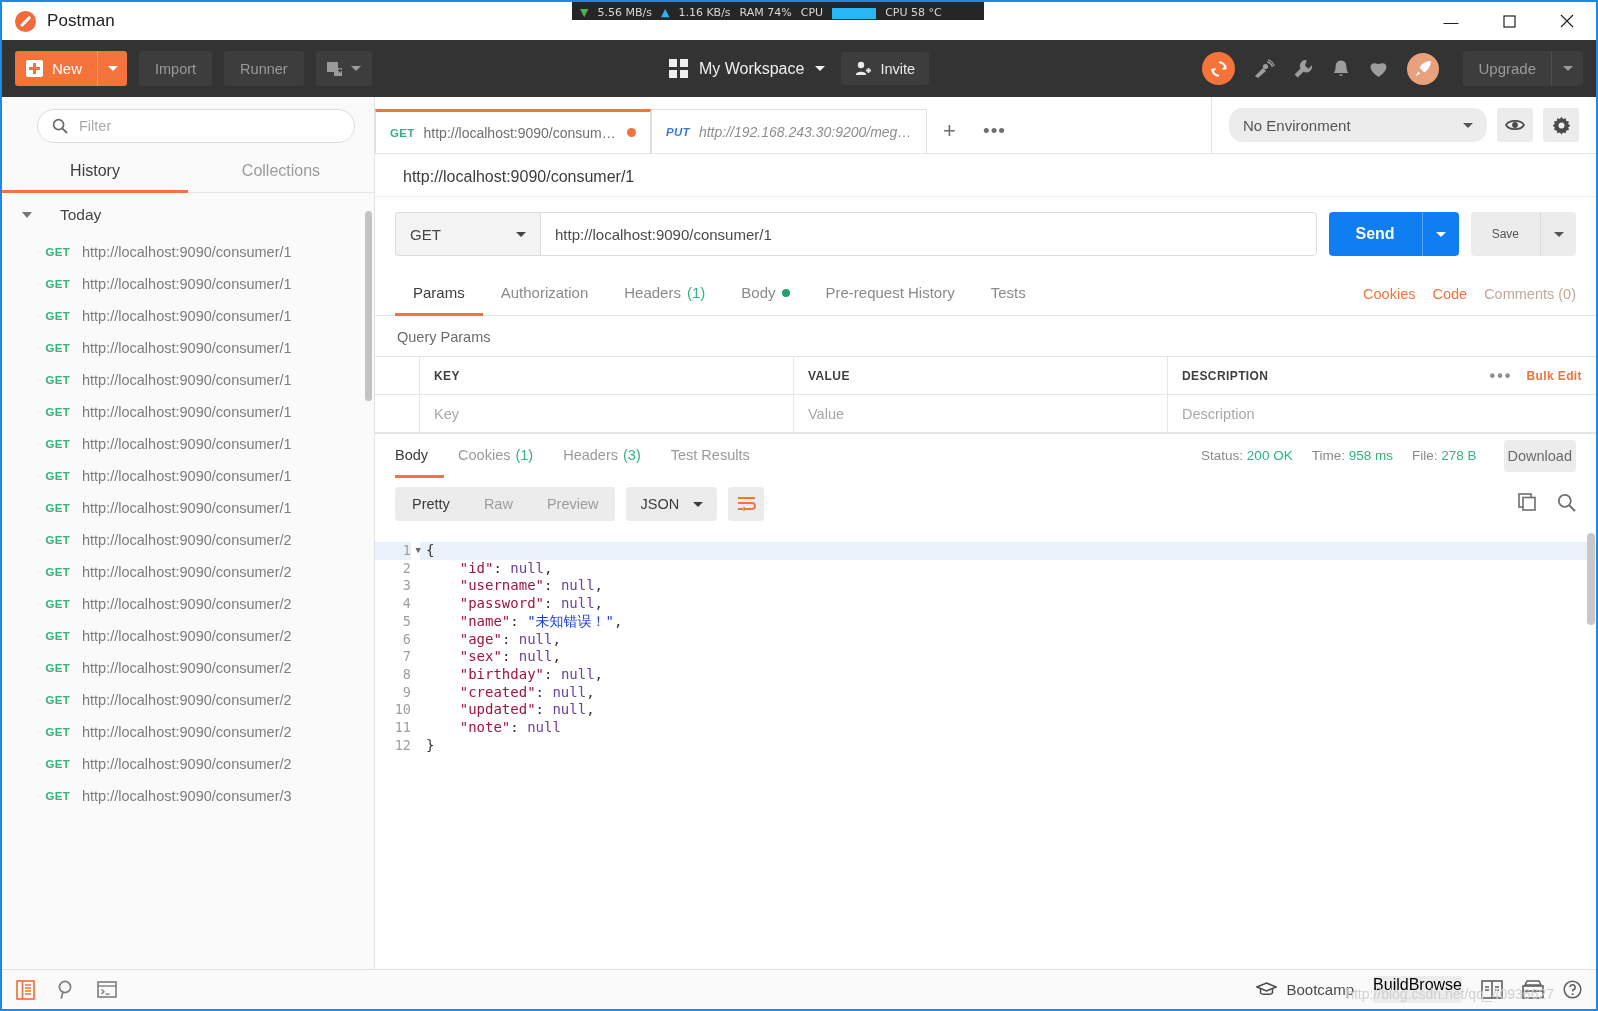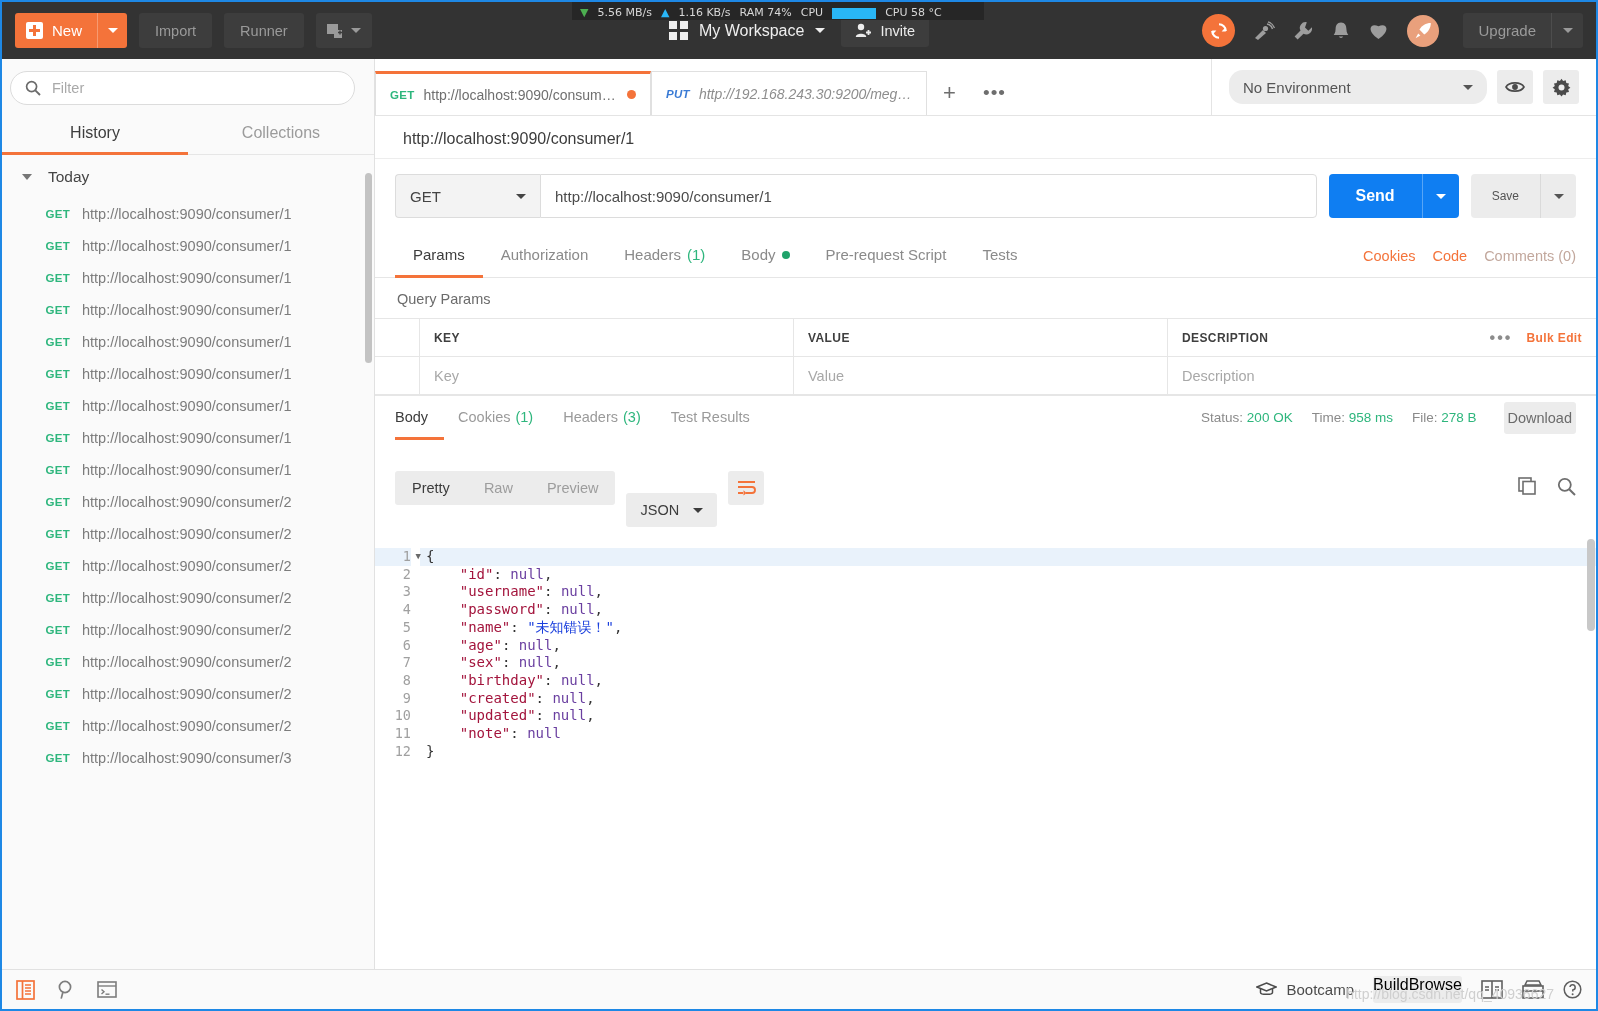--- a/index.html
+++ b/index.html
@@ -126,21 +126,21 @@
   }
 
   
   .main { flex: 1 1 auto; display: flex; min-height: 0; }
 
   
   .sidebar {
     width: 373px; flex: 0 0 373px; background: #fafafa; border-right: 1px solid #e1e1e1;
     display: flex; flex-direction: column; min-height: 0;
   }
-  .filter-wrap { padding: 12px 19px 8px 8px; }
+  .filter-wrap { padding: 12px 19px 8px 35px; }
   .filter-box {
     height: 34px; border: 1px solid #dcdcdc; border-radius: 18px; background: #fff;
     display: flex; align-items: center; padding: 0 14px; gap: 11px;
   }
   .filter-box input {
     border: 0; outline: 0; font-size: 14.5px; color: #333; background: transparent;
     flex: 1; font-family: "Liberation Sans", sans-serif;
   }
   .filter-box input::placeholder { color: #a9a9a9; }
 
@@ -161,21 +161,21 @@
     width: 34px; height: 19px; border-radius: 10px; background: #b9b9b9; position: relative;
     cursor: pointer;
   }
   .toggle i {
     position: absolute; left: 2px; top: 2px; width: 15px; height: 15px; border-radius: 50%;
     background: #fff; display: block;
   }
 
   .hist-scroll { flex: 1 1 auto; overflow: hidden; position: relative; }
   .hist-group {
-    display: flex; align-items: center; gap: 16px; padding: 13px 0 12px 20px;
+    display: flex; align-items: center; gap: 28px; padding: 13px 0 12px 20px;
     color: #454545; font-size: 15.5px;
   }
   .tri-dn { width:0;height:0;border-left:5px solid transparent;border-right:5px solid transparent;border-top:6px solid #767676; }
   .hist-item {
     display: flex; align-items: center; gap: 0; padding: 8px 0 8px 0; cursor: pointer;
     font-size: 14.5px;
   }
   .hist-item .m {
     width: 80px; flex: 0 0 80px; text-align: right; padding-right: 12px;
     color: #2eb67d; font-size: 11.5px; font-weight: bold; letter-spacing: .3px;
@@ -301,21 +301,21 @@
   }
 
   .fmt-row { display: flex; align-items: center; gap: 11px; padding: 10px 20px 12px 20px; }
   .seg { display: flex; background: #ececec; border-radius: 3px; overflow: hidden; height: 34px; }
   .seg div {
     padding: 0 17px; display: flex; align-items: center; font-size: 14.5px; color: #9d9d9d; cursor: pointer;
   }
   .seg div.active { color: #3c3c3c; }
   .fmt-sel {
     height: 34px; background: #ececec; border-radius: 3px; display: flex; align-items: center;
-    gap: 14px; padding: 4px 14px; font-size: 14.5px; color: #3c3c3c; cursor: pointer; margin-top: 44px;
+    gap: 14px; padding: 4px 14px; font-size: 14.5px; color: #3c3c3c; cursor: pointer;
   }
   .fmt-icon-btn {
     height: 34px; width: 36px; background: #ececec; border-radius: 3px; display: flex;
     align-items: center; justify-content: center; cursor: pointer; color: #f4733a;
   }
   .fmt-right { margin-left: auto; display: flex; align-items: center; gap: 20px; color: #6e6e6e; }
 
   
   .code-wrap { flex: 1 1 auto; display: flex; min-height: 0; position: relative; overflow: hidden; }
   .code-inner { display: flex; width: 100%; font-family: "DejaVu Sans Mono", monospace; font-size: 14px; }
@@ -361,20 +361,37 @@
     <span class="grn">▼</span>
     <span>5.56 MB/s</span>
     <span class="blu">▲</span>
     <span>1.16 KB/s</span>
     <span>RAM 74%</span>
     <span>CPU</span>
     <span class="bar"></span>
     <span>CPU 58 °C</span>
   </div>
 
+  <div class="titlebar">
+    <div class="logo"></div>
+    <div class="app-title">Postman</div>
+    <div class="wincontrols">
+      <div>—</div>
+      <div>
+        <svg width="13" height="13" viewBox="0 0 13 13">
+            <rect x="1" y="1" width="11" height="11" fill="none" stroke="#222" stroke-width="1.2"></rect>
+          </svg>
+      </div>
+      <div class="wc-close">
+        <svg width="14" height="14" viewBox="0 0 14 14">
+            <path d="M1 1 L13 13 M13 1 L1 13" stroke="currentColor" stroke-width="1.2" fill="none"></path>
+          </svg>
+      </div>
+    </div>
+  </div>
 
 
   <div class="toolbar">
     <div class="btn-new">
       <div class="lbl">
           <span class="plus"></span>
           <span>New</span>
         </div>
       <div class="caret">
           <i class="caret-dn"></i>
@@ -627,21 +644,21 @@
             </div>
             <div class="sub-tab">
               <span>Headers</span>
               <span class="cnt">(1)</span>
             </div>
             <div class="sub-tab">
               <span>Body</span>
               <span class="green-dot"></span>
             </div>
             <div class="sub-tab">
-              <span>Pre-request Script</span>
+              <span>Pre-request History</span>
             </div>
             <div class="sub-tab">
               <span>Tests</span>
             </div>
           </div>
         <div class="subtabs-right">
           <span class="lnk-orange">Cookies</span>
           <span class="lnk-orange">Code</span>
           <span class="lnk-mute">Comments (0)</span>
         </div>

